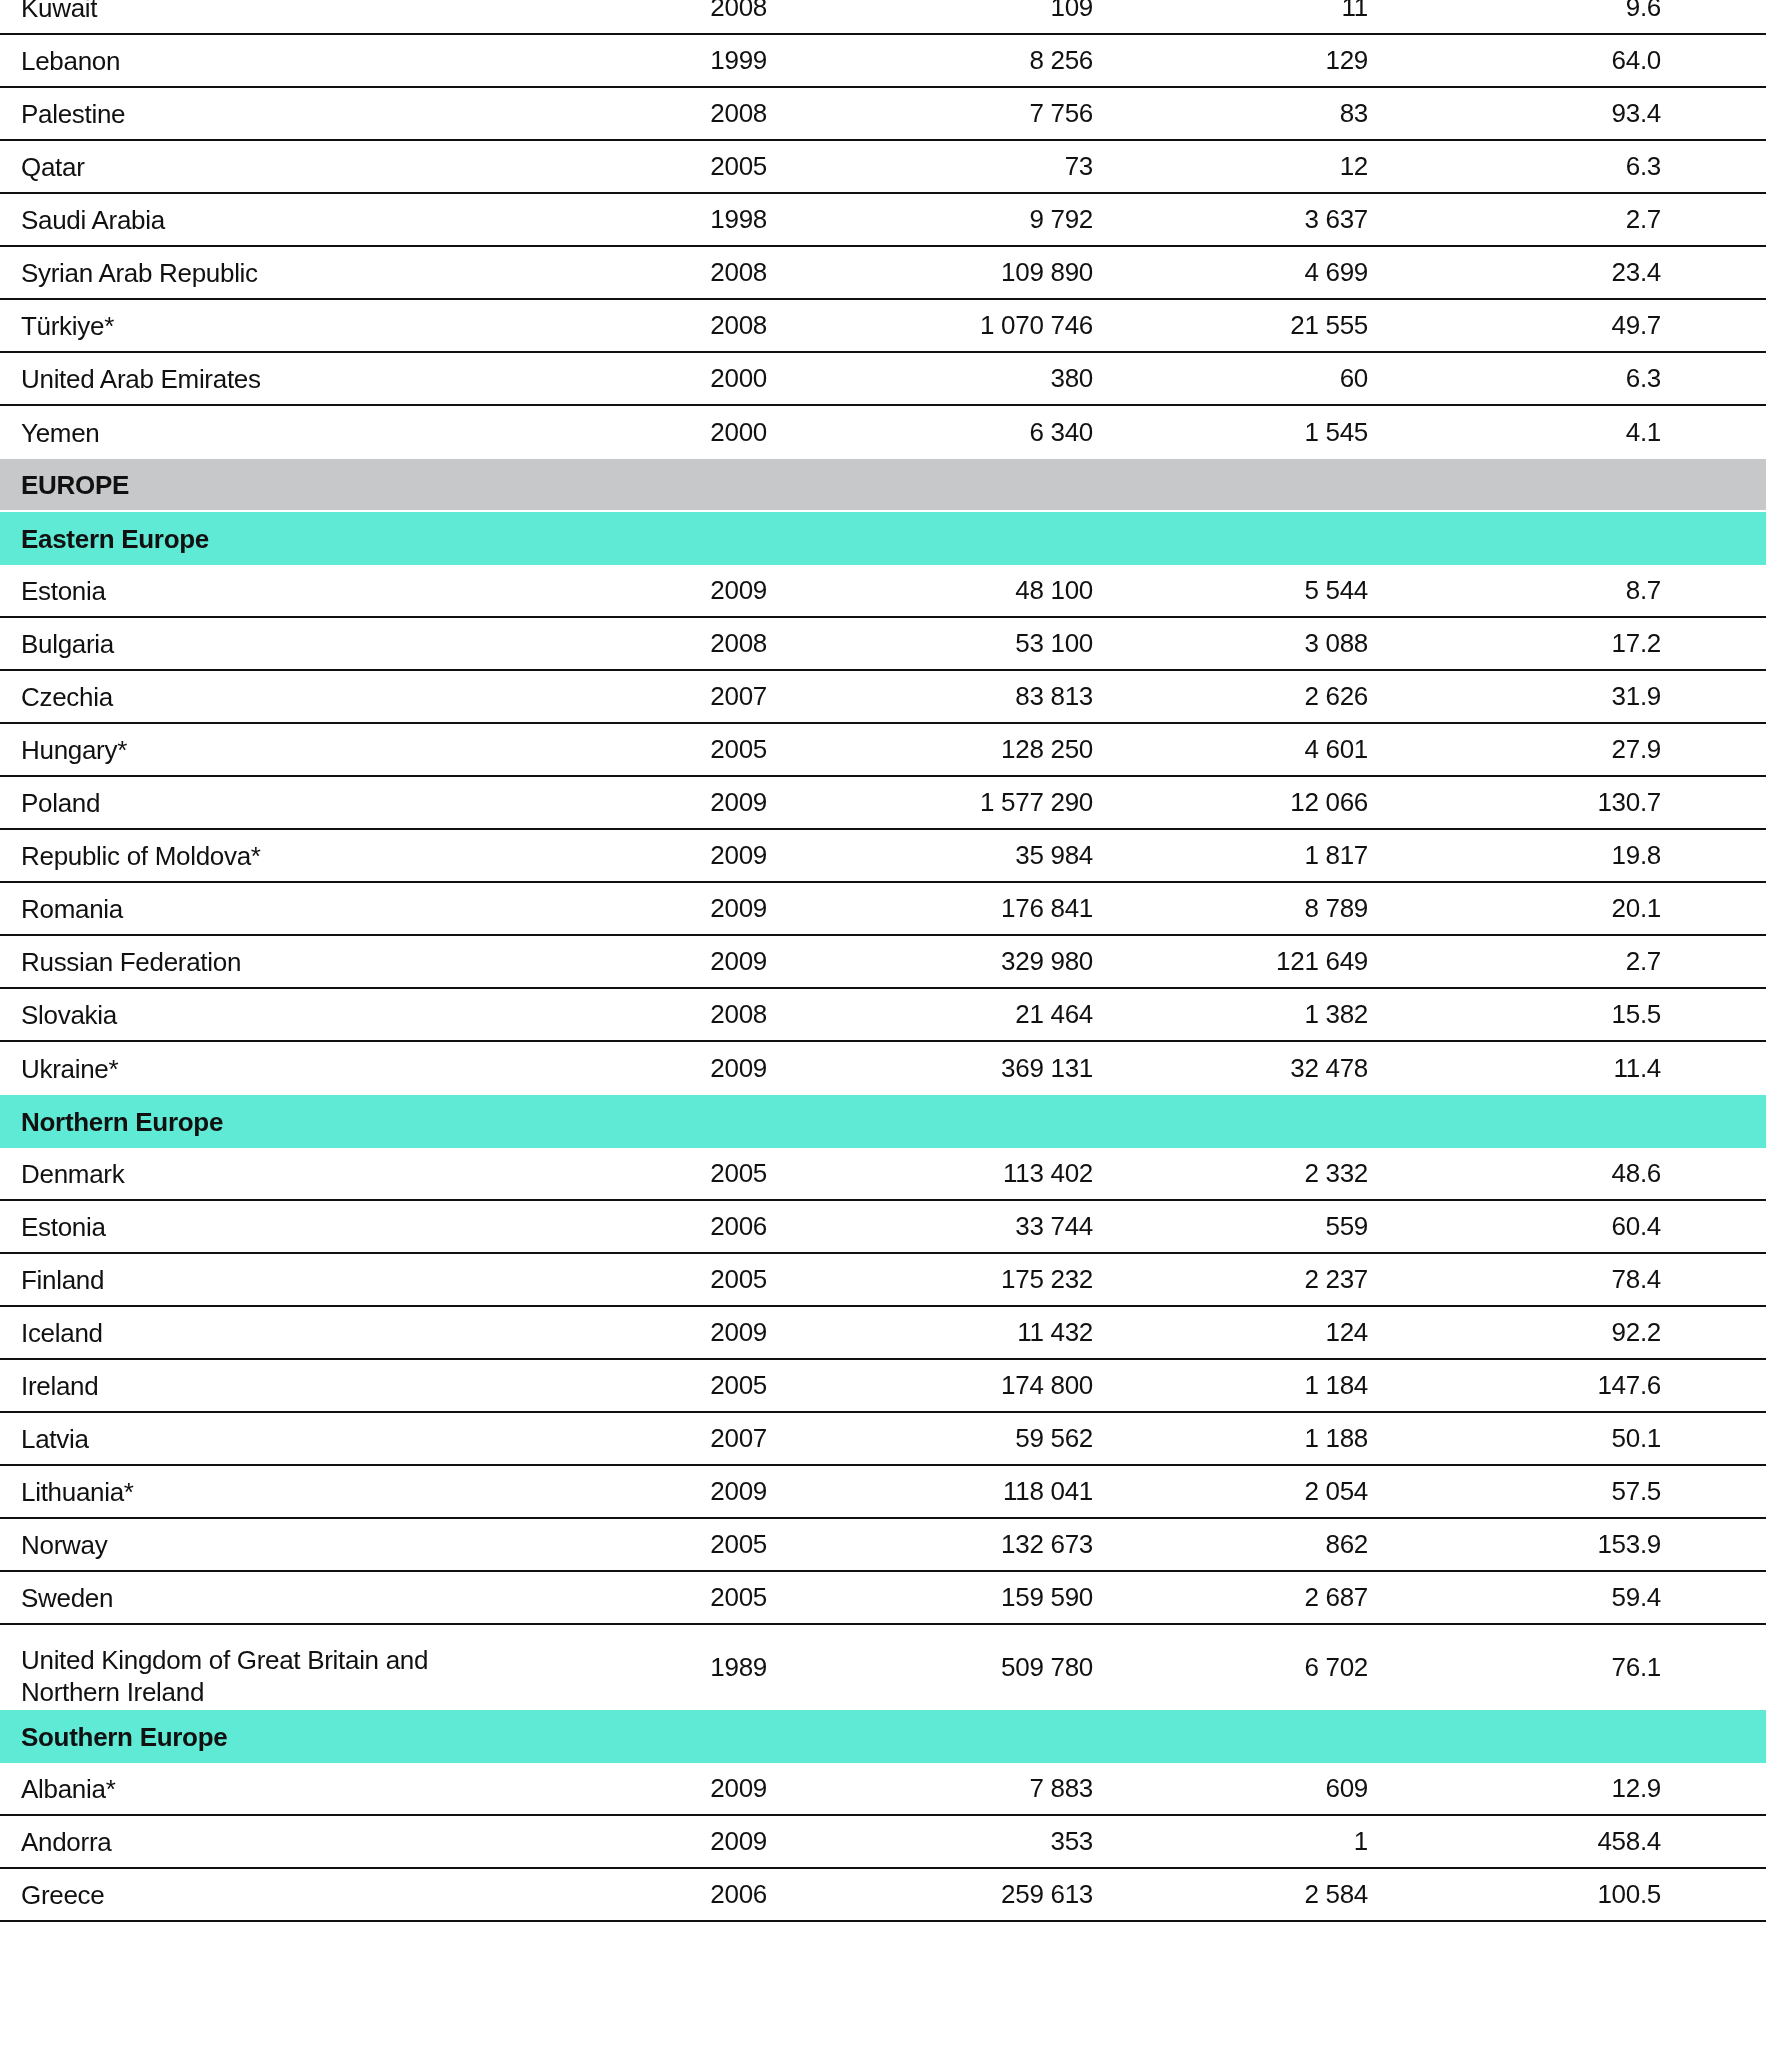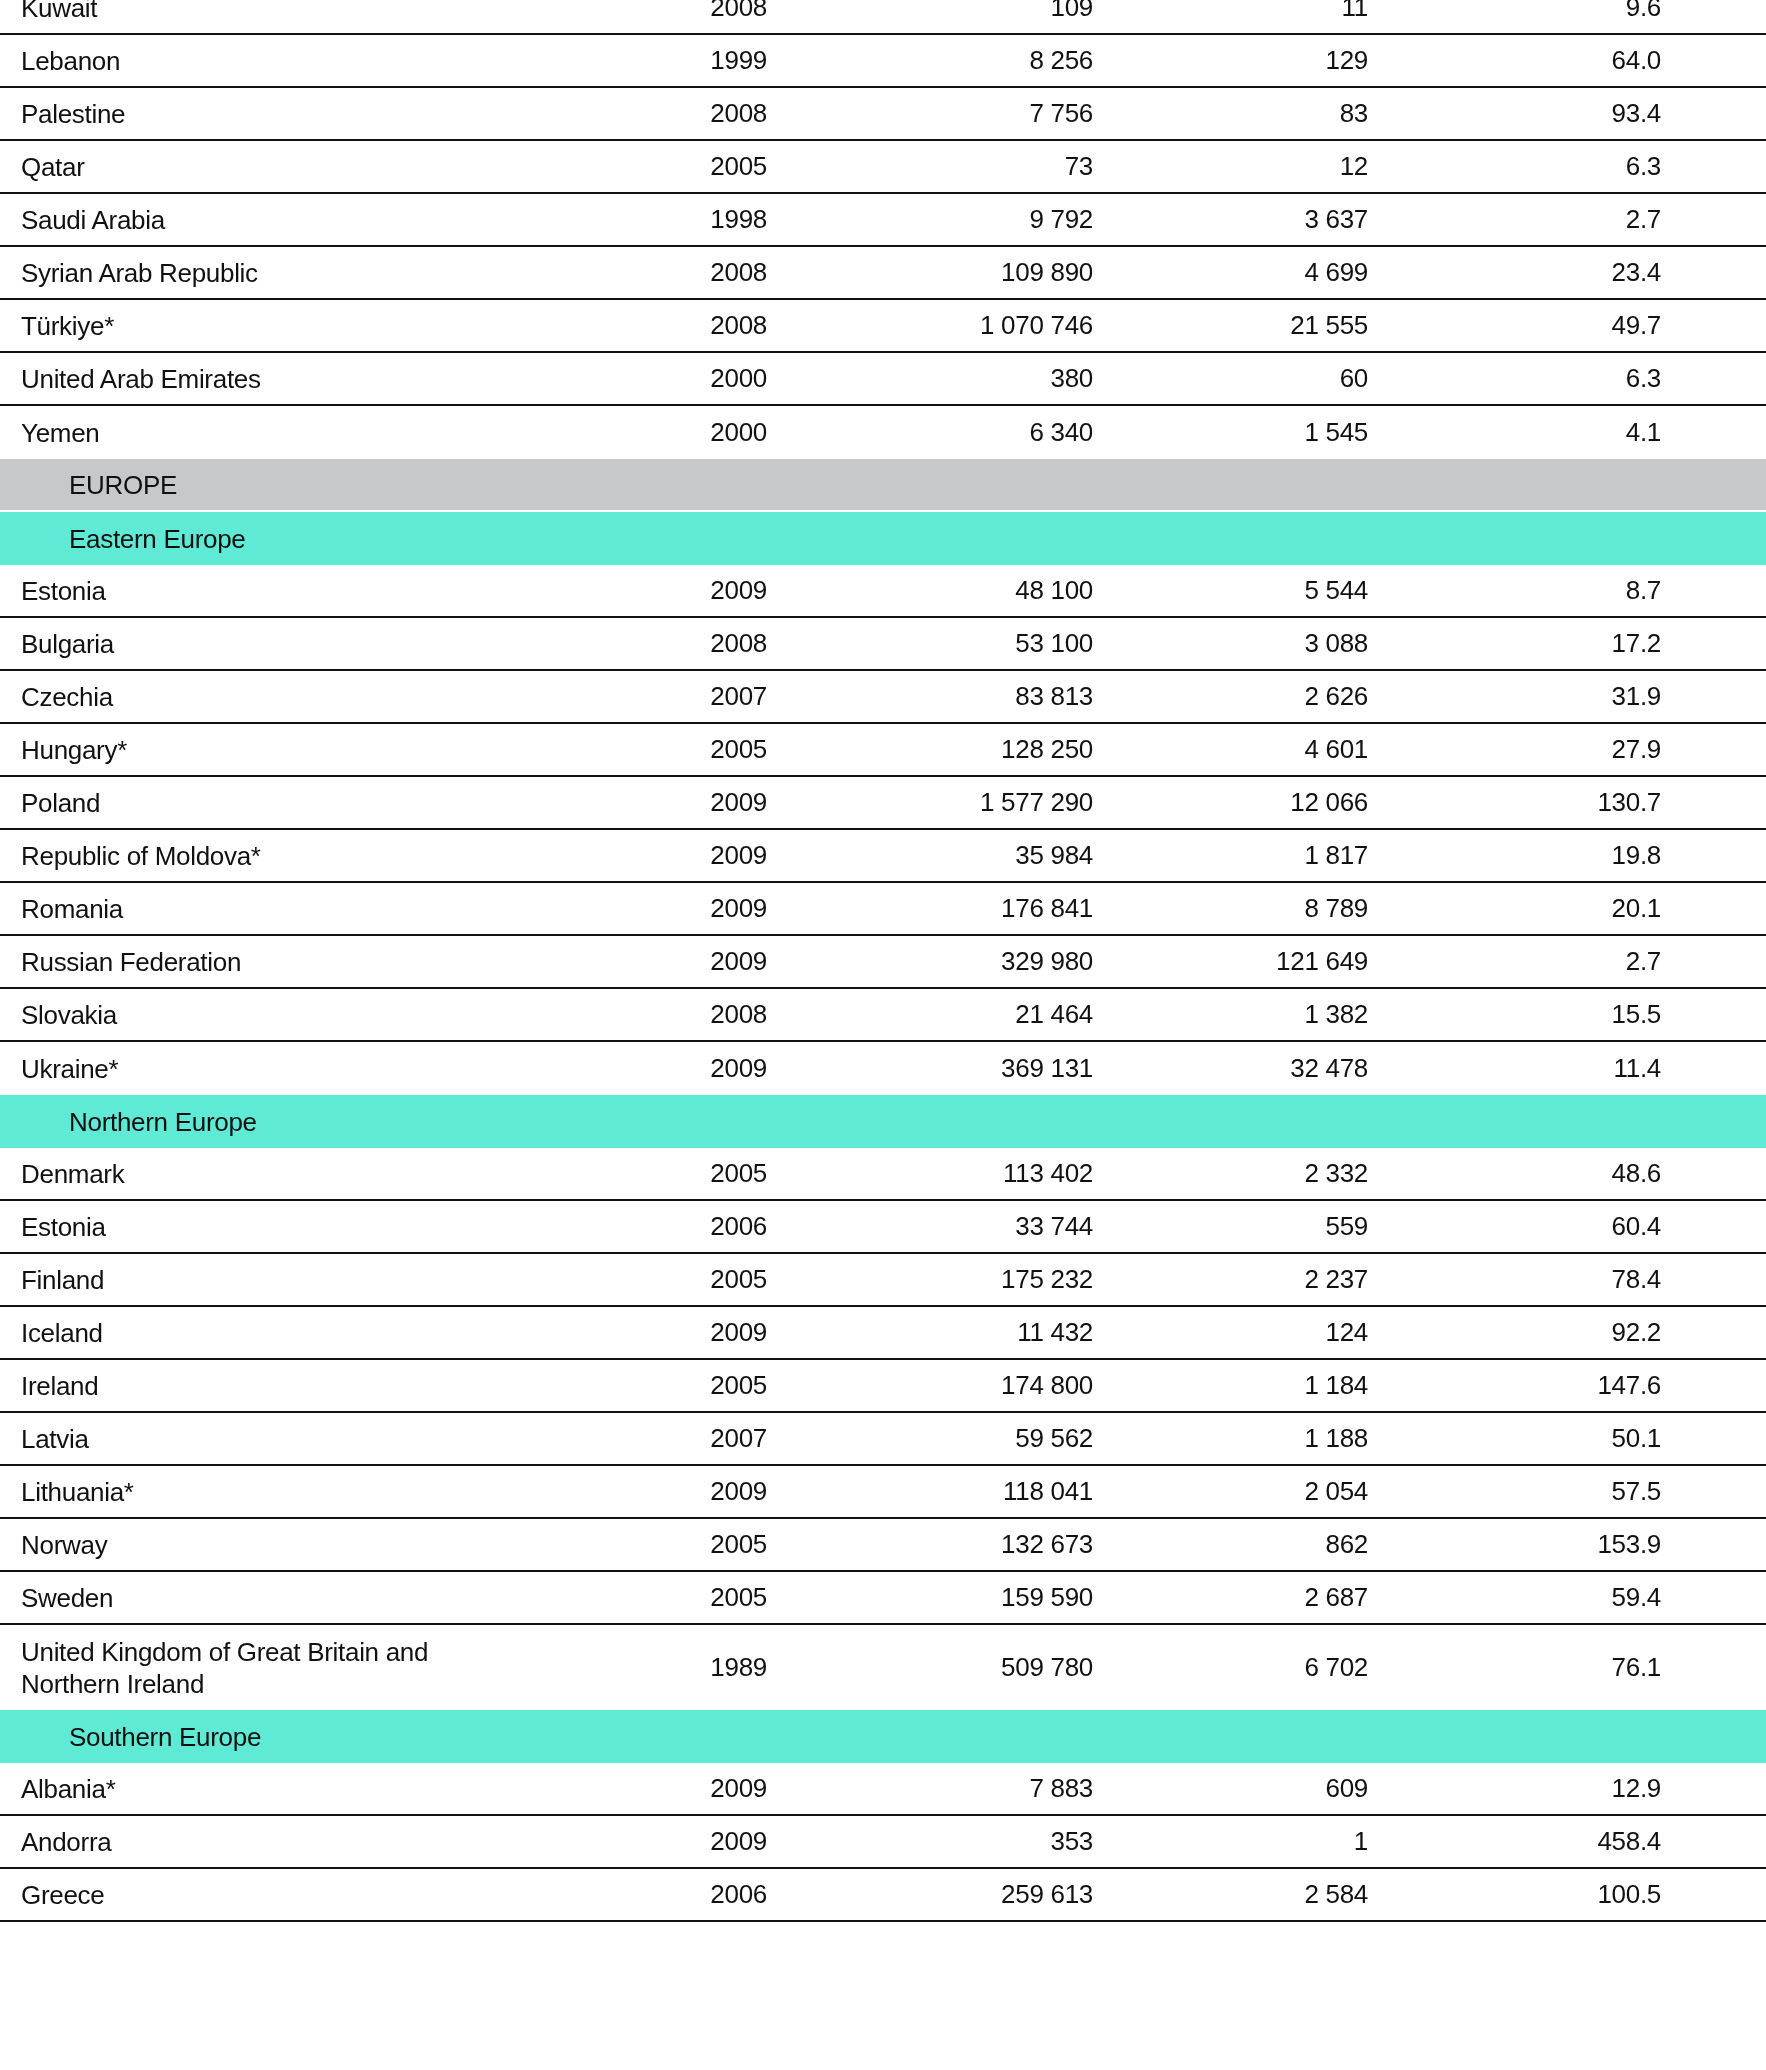--- a/index.html
+++ b/index.html
@@ -8,27 +8,27 @@
   #table { position: absolute; left: 0; top: -17.6px; width: 1766px; }
   .row { position: relative; height: 53px; border-bottom: 2.6px solid #111; box-sizing: border-box; }
   .row.tall { height: 85px; }
   .row.last-before-band { border-bottom: none; }
   .band { height: 53px; box-sizing: border-box; position: relative; }
   .band.region { background: #c7c8ca; border-bottom: 2.6px solid #ffffff; }
   .band.subregion { background: #5eead4; }
   .cell { position: absolute; top: 0; height: 100%; display: flex; align-items: center;
           font-size: 26px; letter-spacing: -0.3px; white-space: nowrap; }
   .cell.name { left: 21px; line-height: 32px; }
-  .cell.name.wrap { white-space: normal; width: 456px; }
+  .cell.name.wrap { white-space: normal; width: 456px; margin-top: 8px; }
   .cell.num { justify-content: flex-end; }
   .c-year { right: calc(1766px - 767px); }
   .c-a { right: calc(1766px - 1093px); }
   .c-b { right: calc(1766px - 1368px); }
   .c-c { right: calc(1766px - 1661px); }
-  .band .cell.name { font-weight: normal; margin-left: 48px; }
+  .band .cell.name { font-weight: bold; }
 </style>
 </head>
 <body>
 
 <div id="table">
     <div class="row">
       <div class="cell name">Kuwait</div>
       <div class="cell num c-year">2008</div>
       <div class="cell num c-a">109</div>
       <div class="cell num c-b">11</div>

